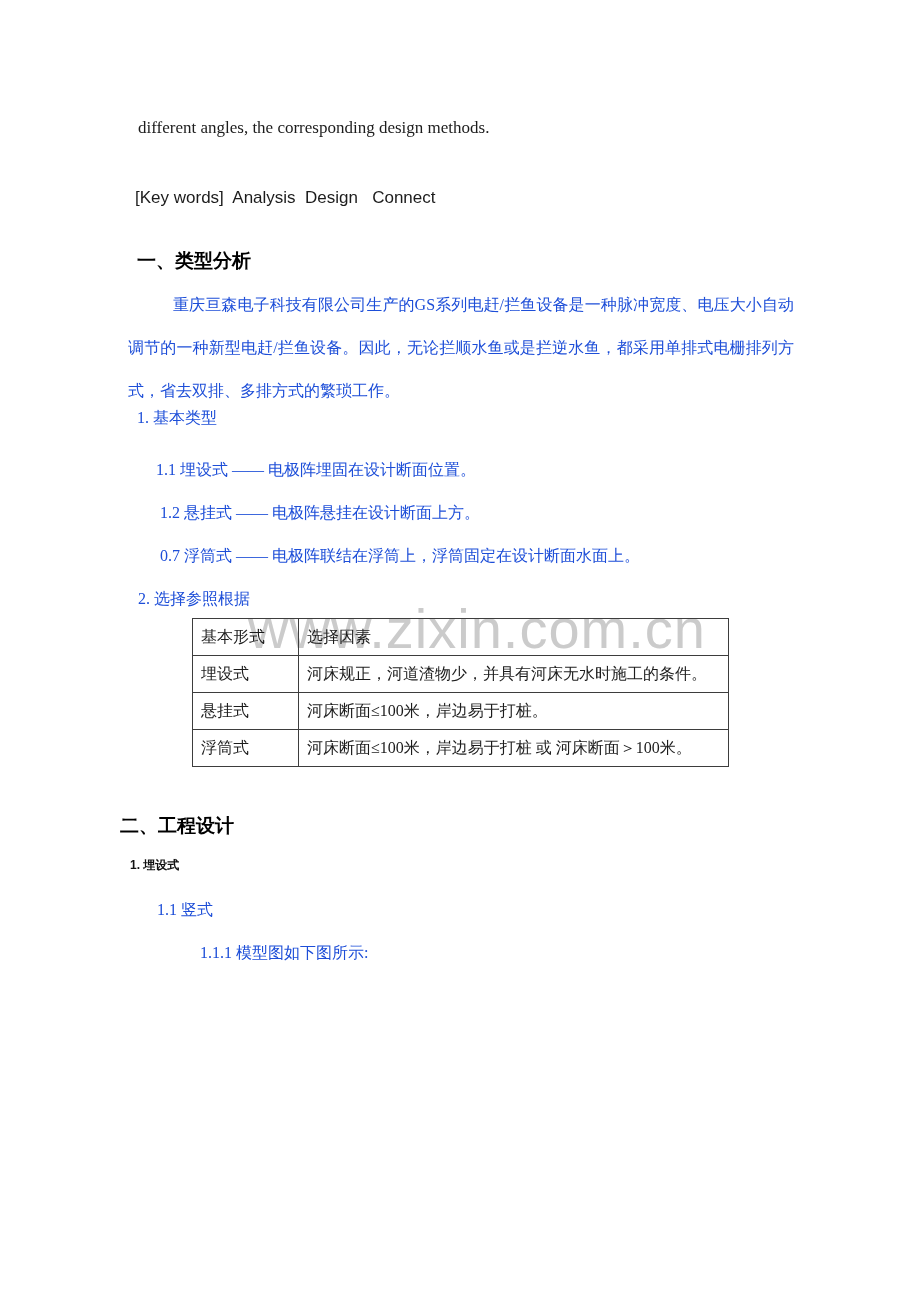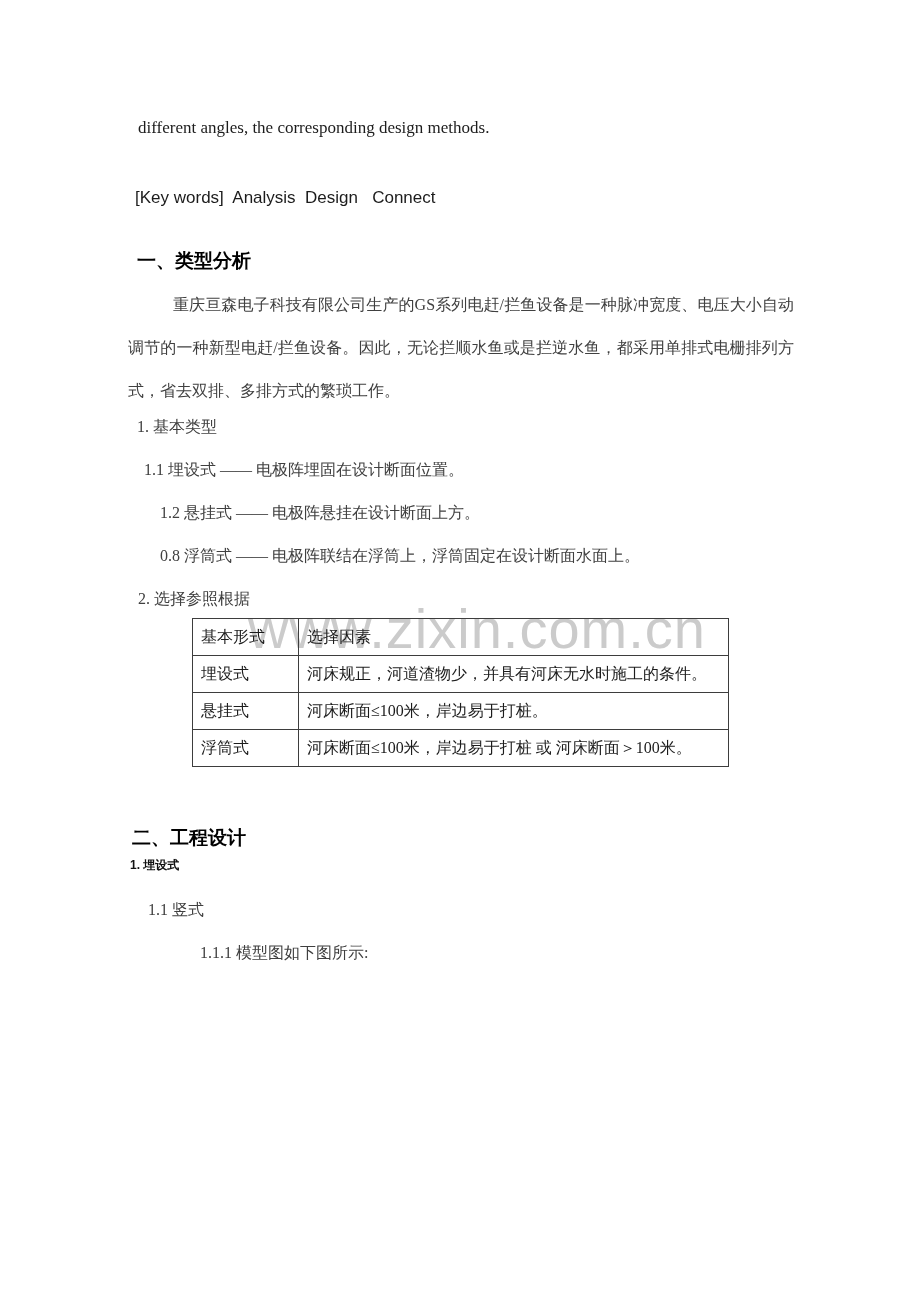--- a/index.html
+++ b/index.html
@@ -31,47 +31,47 @@
     color: #1c1c1c;
     white-space: pre;
   }
   .h-major {
     font-family: "Liberation Sans", "DejaVu Sans", sans-serif;
     font-weight: bold;
     font-size: 19px;
     color: #000000;
   }
   .h1-analysis { left: 137px; top: 248px; }
-  .h2-design   { left: 132px; top: 813px; margin-top: 12px; }
+  .h2-design   { left: 120px; top: 813px; }
   .h-sub {
     font-family: "Liberation Sans", "DejaVu Sans", sans-serif;
     font-weight: bold;
     font-size: 12px;
     color: #111;
   }
   .sub-burial { left: 130px; top: 857px; }
 
   .body-cn {
     font-family: "Liberation Serif", "DejaVu Serif", serif;
     font-size: 16px;
-    color: #404040;
+    color: #1d4ed8;
   }
   .para-1 {
     left: 128px; top: 283px;
     width: 666px;
     line-height: 43px;
     text-indent: 45px;
     text-align: justify;
   }
-  .li-l1a { left: 137px; top: 417px; }
-  .li-l2a { left: 144px; top: 460px; }
+  .li-l1a { left: 137px; top: 408px; }
+  .li-l2a { left: 156px; top: 460px; }
   .li-l2b { left: 160px; top: 503px; }
   .li-l2c { left: 160px; top: 546px; }
   .li-l1b { left: 138px; top: 589px; }
-  .li-vert    { left: 148px; top: 900px; }
+  .li-vert    { left: 157px; top: 900px; }
   .li-model   { left: 200px; top: 943px; }
 
   .watermark {
     left: 248px; top: 596px;
     font-family: "Liberation Sans", "DejaVu Sans", sans-serif;
     font-size: 56px;
     letter-spacing: 1px;
     color: #cbcbcb;
     z-index: 1;
     pointer-events: none;
@@ -112,21 +112,21 @@
   <div class="abs h-major h1-analysis">一、类型分析</div>
 
   <div class="abs body-cn para-1">重庆亘森电子科技有限公司生产的GS系列电赶/拦鱼设备是一种脉冲宽度、电压大小自动调节的一种新型电赶/拦鱼设备。因此，无论拦顺水鱼或是拦逆水鱼，都采用单排式电栅排列方式，省去双排、多排方式的繁琐工作。</div>
 
   <div class="abs body-cn li-l1a">1. 基本类型</div>
 
   <div class="abs body-cn li-l2a">1.1 埋设式 —— 电极阵埋固在设计断面位置。</div>
 
   <div class="abs body-cn li-l2b">1.2 悬挂式 —— 电极阵悬挂在设计断面上方。</div>
 
-  <div class="abs body-cn li-l2c">0.8 浮筒式 —— 电极阵联结在浮筒上，浮筒固定在设计断面水面上。</div>
+  <div class="abs body-cn li-l2c">0.7 浮筒式 —— 电极阵联结在浮筒上，浮筒固定在设计断面水面上。</div>
 
   <div class="abs body-cn li-l1b">2. 选择参照根据</div>
 
   <div class="abs watermark">www.zixin.com.cn</div>
 
   <table class="doc-table">
     <tbody>
       <tr>
         <td class="col-form">基本形式</td>
         <td class="col-factor">选择因素</td>

